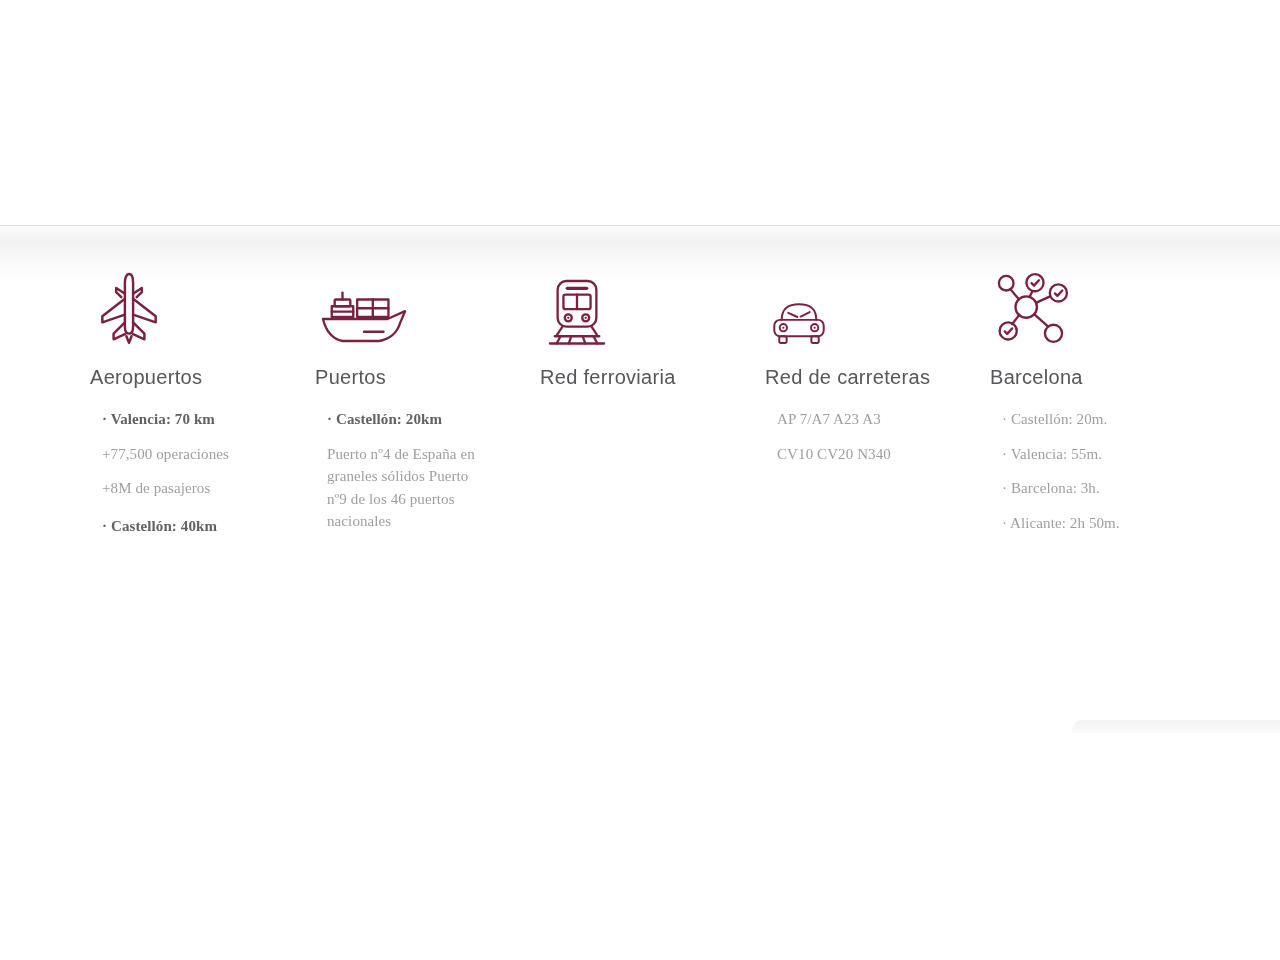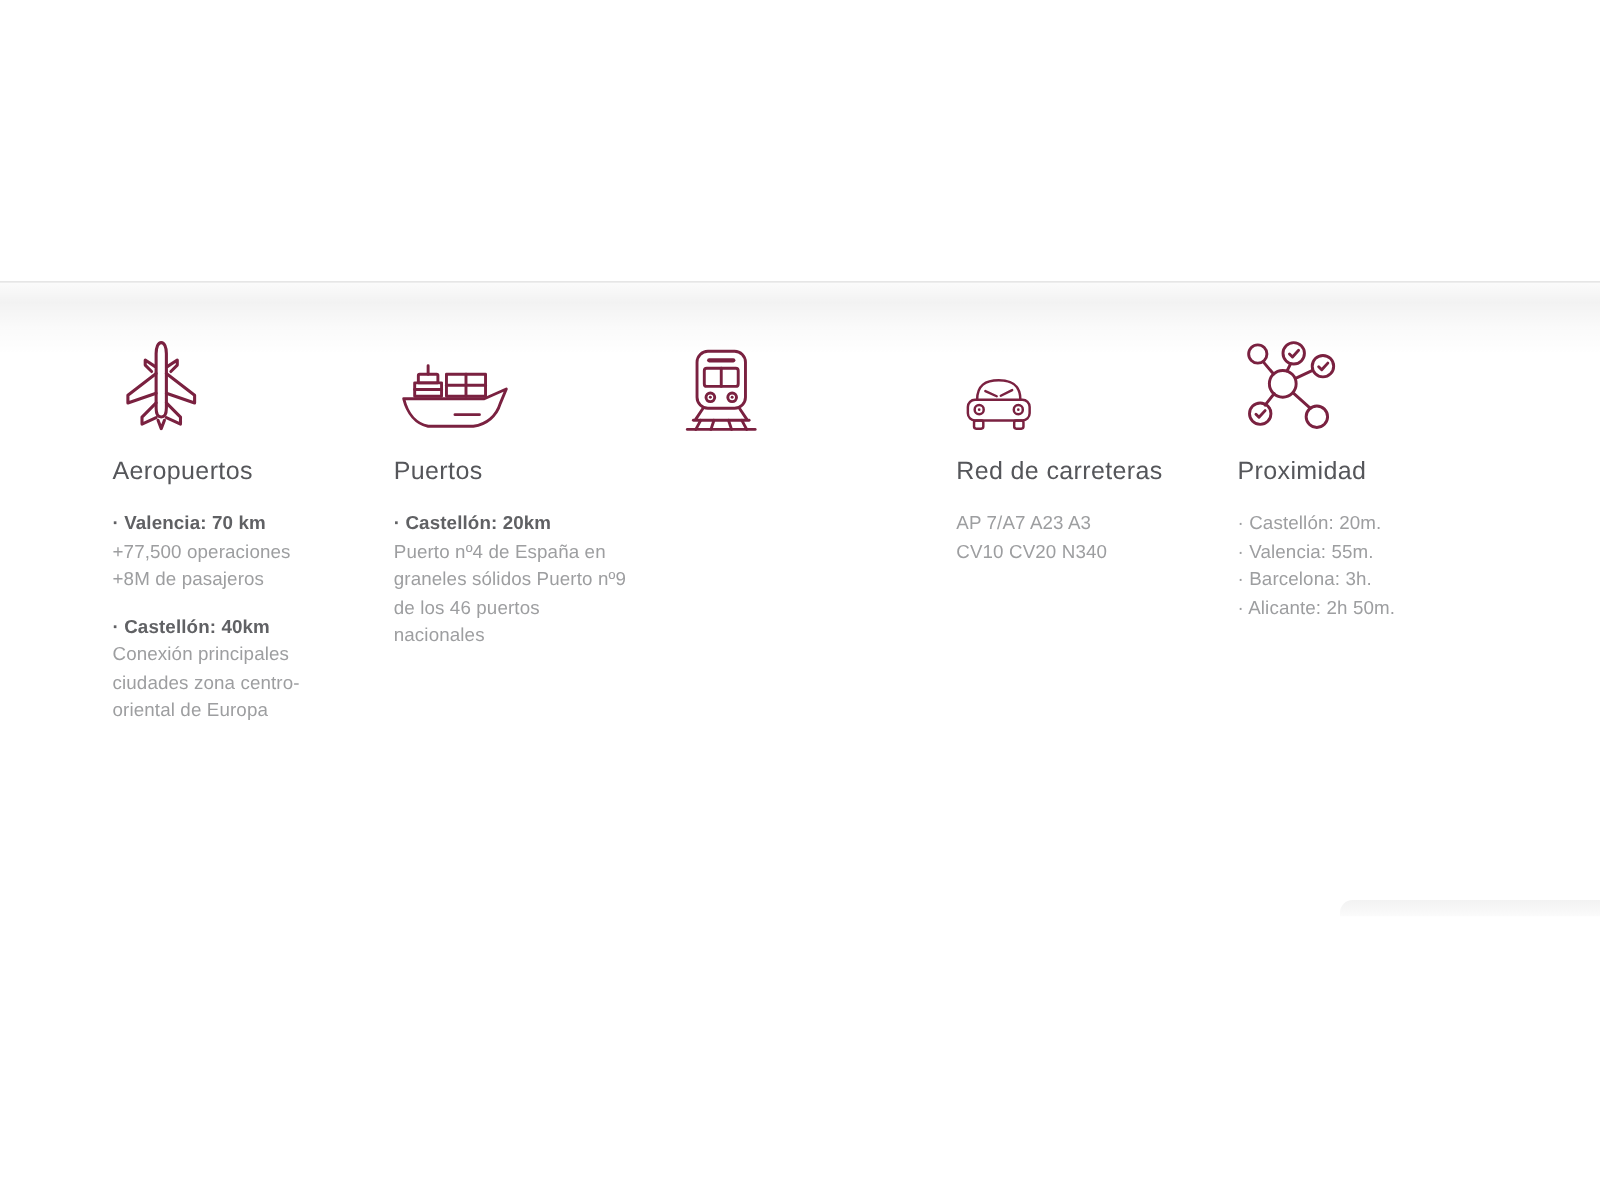--- a/index.html
+++ b/index.html
@@ -39,21 +39,21 @@
   }
   .col-body{
     margin-top:18px;
     width:188px;
     font-size:15px;
     line-height:22.5px;
     letter-spacing:0.1px;
     color:#9d9ea0;
   }
   .section{margin:0 0 15px 0;}
-  .line{margin:0;}
+  .line{margin:12px;font-family:Liberation Serif, serif;}
   .line.bold{font-weight:700;color:#606164;}
   .widget-edge{
     position:absolute;
     right:0;top:720px;
     width:208px;height:13px;
     background:linear-gradient(to bottom,#f2f2f2,#fbfbfb);
     border-radius:10px 0 0 0;
   }
   .stroke{fill:none;stroke:#7a2140;stroke-width:2.4;stroke-linecap:round;stroke-linejoin:round;}
   .fillacc{fill:#7a2140;stroke:none;}
@@ -81,21 +81,20 @@
       </div>
       <h3 class="col-title">Aeropuertos</h3>
       <div class="col-body">
         <div class="section">
           <p class="line bold">· Valencia: 70 km</p>
           <p class="line">+77,500 operaciones</p>
           <p class="line">+8M de pasajeros</p>
         </div>
         <div class="section">
           <p class="line bold">· Castellón: 40km</p>
-          <p class="line">Conexión principales ciudades zona centro-oriental de Europa</p>
         </div>
       </div>
     </div>
 
     <div class="column">
       <div class="icon-box">
         <svg width="86" height="58" viewBox="0 0 88 58">
           <path class="stroke" d="M22 2 L22 9"></path>
           <rect class="stroke" x="14" y="9" width="16" height="7" rx="1"></rect>
           <rect class="stroke" x="11" y="16" width="22" height="11"></rect>
@@ -130,20 +129,21 @@
           <path class="stroke" d="M17 50 L11 59"></path>
           <path class="stroke" d="M47 50 L53 59"></path>
           <path class="stroke" d="M9 60 L55 60"></path>
           <path class="stroke" d="M4 67.5 L60 67.5"></path>
           <path class="stroke" d="M15 60 L11 67.5"></path>
           <path class="stroke" d="M26 60 L23.5 67.5"></path>
           <path class="stroke" d="M38 60 L40.5 67.5"></path>
           <path class="stroke" d="M49 60 L53 67.5"></path>
         </svg>
       </div>
+      <h3 class="col-title">Red ferroviaria</h3>
     </div>
 
     <div class="column">
       <div class="icon-box">
         <svg width="56" height="48" viewBox="0 0 68 58">
           <path class="stroke" d="M13 24 C13 10 21 5 34 5 C47 5 55 10 55 24"></path>
           <path class="stroke" d="M21 15.5 L32 20.5"></path>
           <path class="stroke" d="M36 20 L47 14.5"></path>
           <rect class="stroke" x="4" y="24" width="60" height="20" rx="7"></rect>
           <circle class="stroke" cx="15" cy="33.5" r="4.4"></circle>
@@ -175,21 +175,21 @@
           <circle class="stroke" cx="40" cy="13" r="8.8"></circle>
           <path class="stroke" d="M36.5 13.5 L39 16 L44 10.5"></path>
           <circle class="stroke" cx="64" cy="23.5" r="8.8"></circle>
           <path class="stroke" d="M60.5 24 L63 26.5 L68 21"></path>
           <circle class="stroke" cx="31" cy="38" r="11"></circle>
           <circle class="stroke" cx="12.5" cy="62.5" r="8.8"></circle>
           <path class="stroke" d="M9 63 L11.5 65.5 L16.5 60"></path>
           <circle class="stroke" cx="59" cy="65" r="8.8"></circle>
         </svg>
       </div>
-      <h3 class="col-title">Proximidad</h3>
+      <h3 class="col-title">Barcelona</h3>
       <div class="col-body">
         <div class="section">
           <p class="line">· Castellón: 20m.</p>
           <p class="line">· Valencia: 55m.</p>
           <p class="line">· Barcelona: 3h.</p>
           <p class="line">· Alicante: 2h 50m.</p>
         </div>
       </div>
     </div>
 

